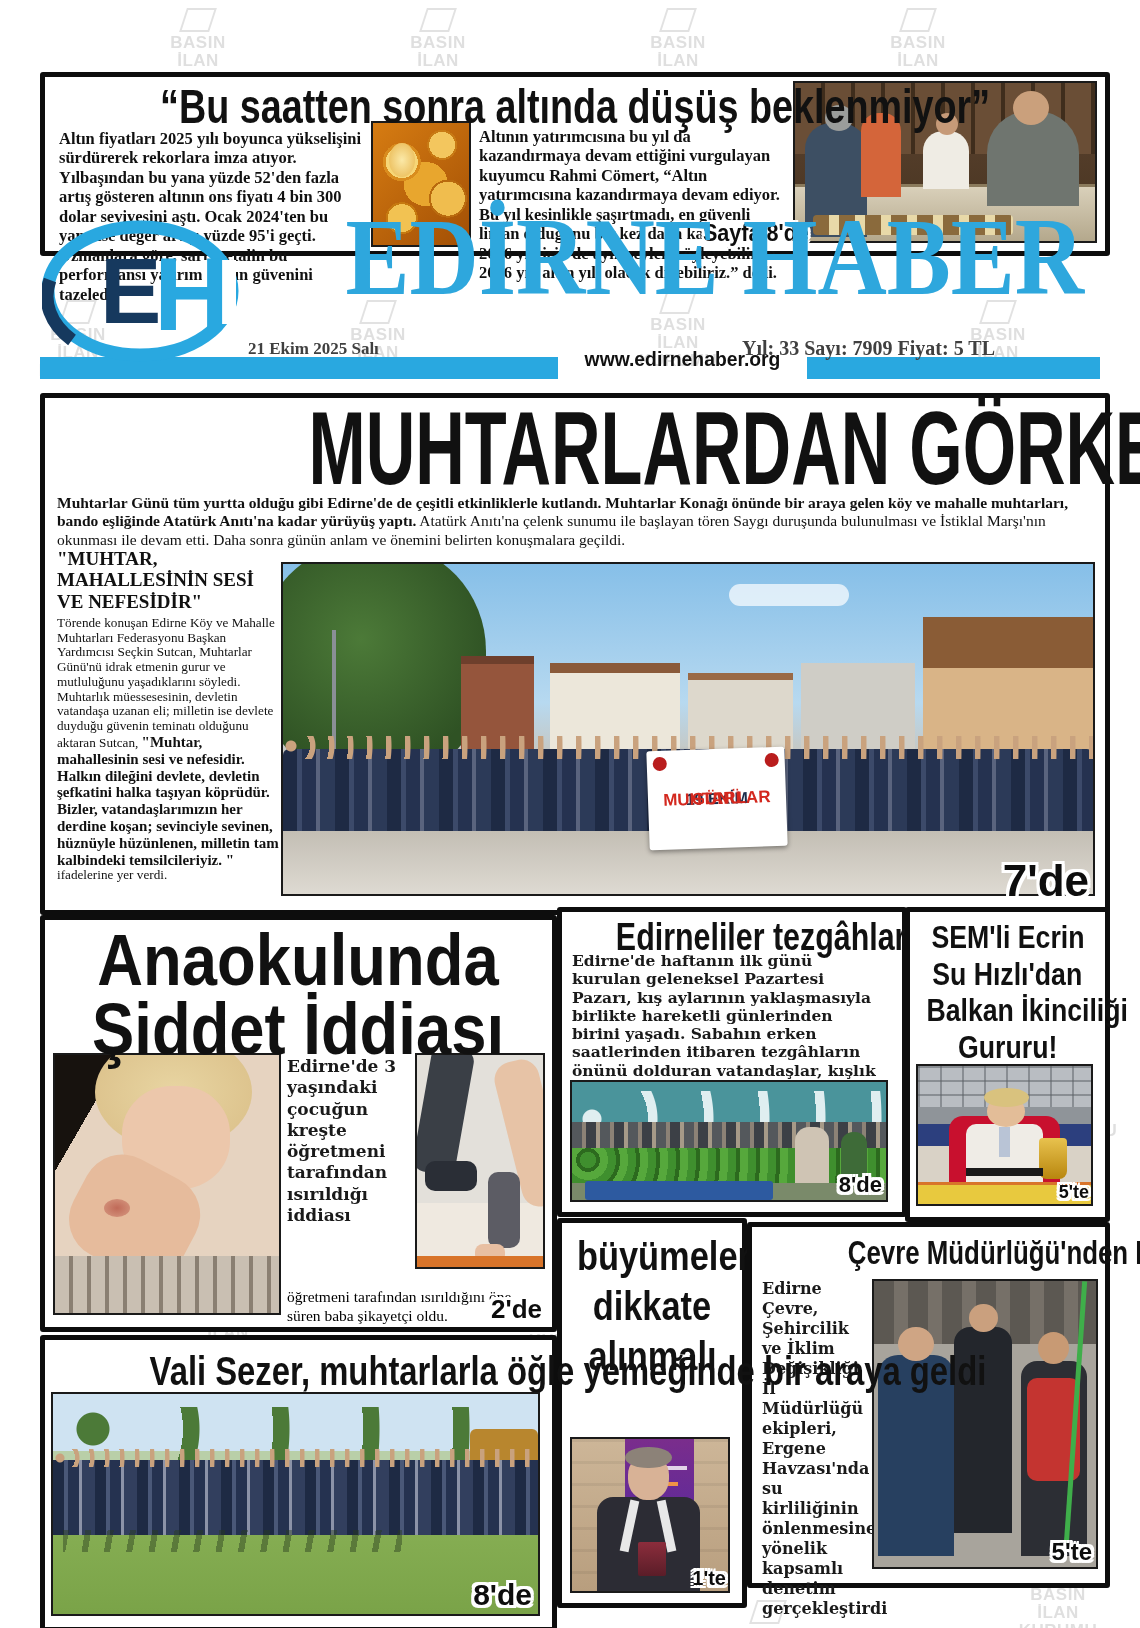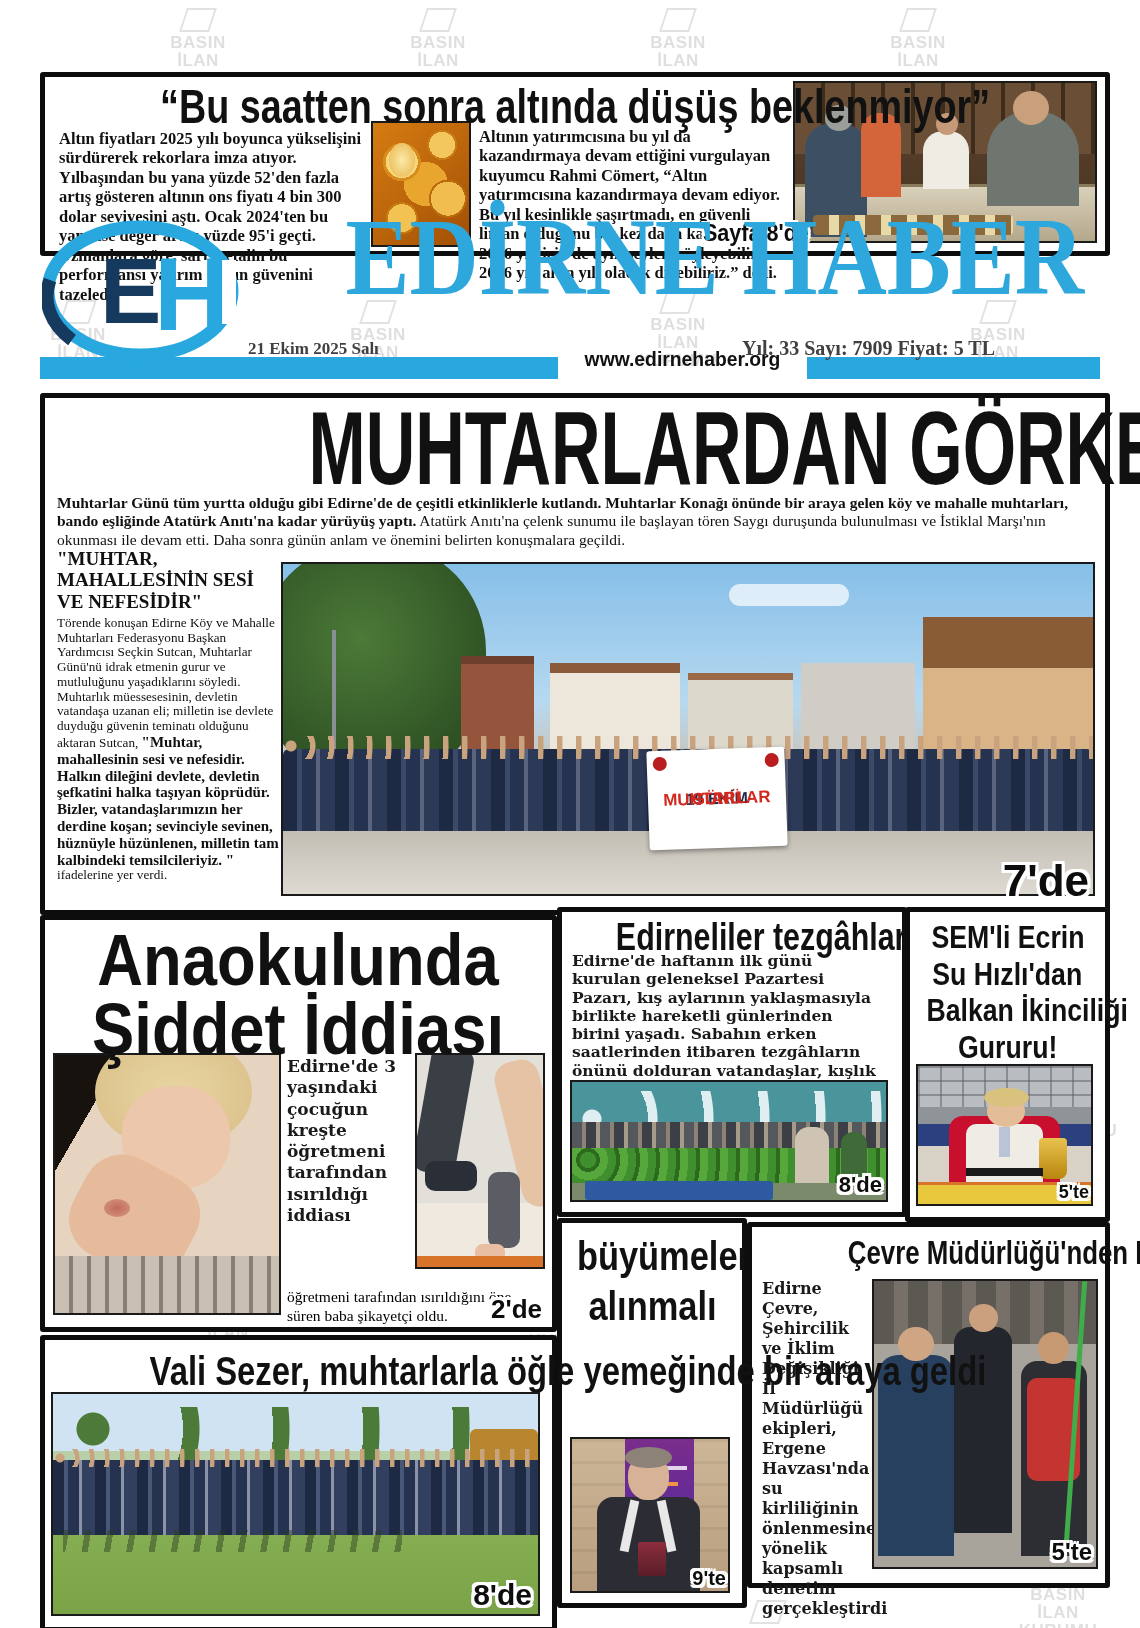--- a/index.html
+++ b/index.html
@@ -248,35 +248,36 @@
       <span style="right:14%;top:52%;width:16%;height:30%;background:linear-gradient(#e8c24e,#b8860e);border-radius:4px 4px 8px 8px;"></span>
       <span style="left:28%;top:74%;width:44%;height:6%;background:#1a1a1a;"></span>
       <span style="left:0;bottom:0;width:100%;height:14%;background:#e8c93e;border-top:3px solid #d8742a;"></span>
       <span class="pref" style="right:2px;bottom:1px;font-size:18px;">5'te</span>
     </div>
   </div>
 
   <div class="nbox" style="left:557px;top:1218px;width:180px;height:380px;">
     <div class="center-line ly-headline" style="position:absolute;top:8px;">
       <div><span class="cond">büyümeleri</span></div>
+      <div><span class="cond">dikkate</span></div>
       <div><span class="cond">alınmalı</span></div>
     </div>
 
     <div class="photo" style="left:8px;top:214px;width:156px;height:152px;background:
             repeating-linear-gradient(rgba(0,0,0,.06) 0 3px,rgba(0,0,0,0) 3px 22px),linear-gradient(#cdb698,#b89e7e);">
       <span style="left:34%;top:0;width:44%;height:62%;background:linear-gradient(#7a2d8c,#5a2a9c);"></span>
       <span style="left:38%;top:18%;width:36%;height:4px;background:rgba(255,255,255,.8);"></span>
       <span style="left:38%;top:28%;width:30%;height:4px;background:rgba(255,160,60,.9);"></span>
       <span style="left:16%;top:38%;width:66%;height:62%;background:#2c2c34;border-radius:16px 16px 0 0;"></span>
       <span style="left:36%;top:10%;width:26%;height:30%;background:#d8b296;border-radius:46%;"></span>
       <span style="left:34%;top:5%;width:30%;height:14%;background:#8c8278;border-radius:50%;"></span>
       <span style="left:34%;top:40%;width:6%;height:34%;background:#e8e8e8;transform:rotate(12deg);"></span>
       <span style="left:58%;top:40%;width:6%;height:34%;background:#e8e8e8;transform:rotate(-12deg);"></span>
       <span style="left:42%;top:68%;width:18%;height:22%;background:linear-gradient(#8c2d3c,#5a1d28);border-radius:2px;"></span>
-      <span class="pref" style="right:2px;bottom:1px;font-size:20px;">9'te</span>
+      <span class="pref" style="right:2px;bottom:1px;font-size:20px;">1'te</span>
     </div>
   </div>
 
   <div class="nbox" style="left:747px;top:1222px;width:353px;height:356px;">
     <div class="center-line en-headline" style="position:absolute;top:6px;">
       <span class="cond">Çevre Müdürlüğü'nden Ergene'de kirlilik denetimi</span>
     </div>
     <div class="boldserif" style="position:absolute;left:10px;top:52px;width:100px;font-size:16px;">   Edirne Çevre, Şehircilik ve İklim Değişikliği İl Müdürlüğü ekipleri, Ergene Havzası'nda su kirliliğinin önlenmesine yönelik kapsamlı denetim gerçekleştirdi</div>
 
     <div class="photo" style="left:120px;top:52px;width:222px;height:286px;background:linear-gradient(#7d7a74 0 22%,#a8a49c 22%);">

